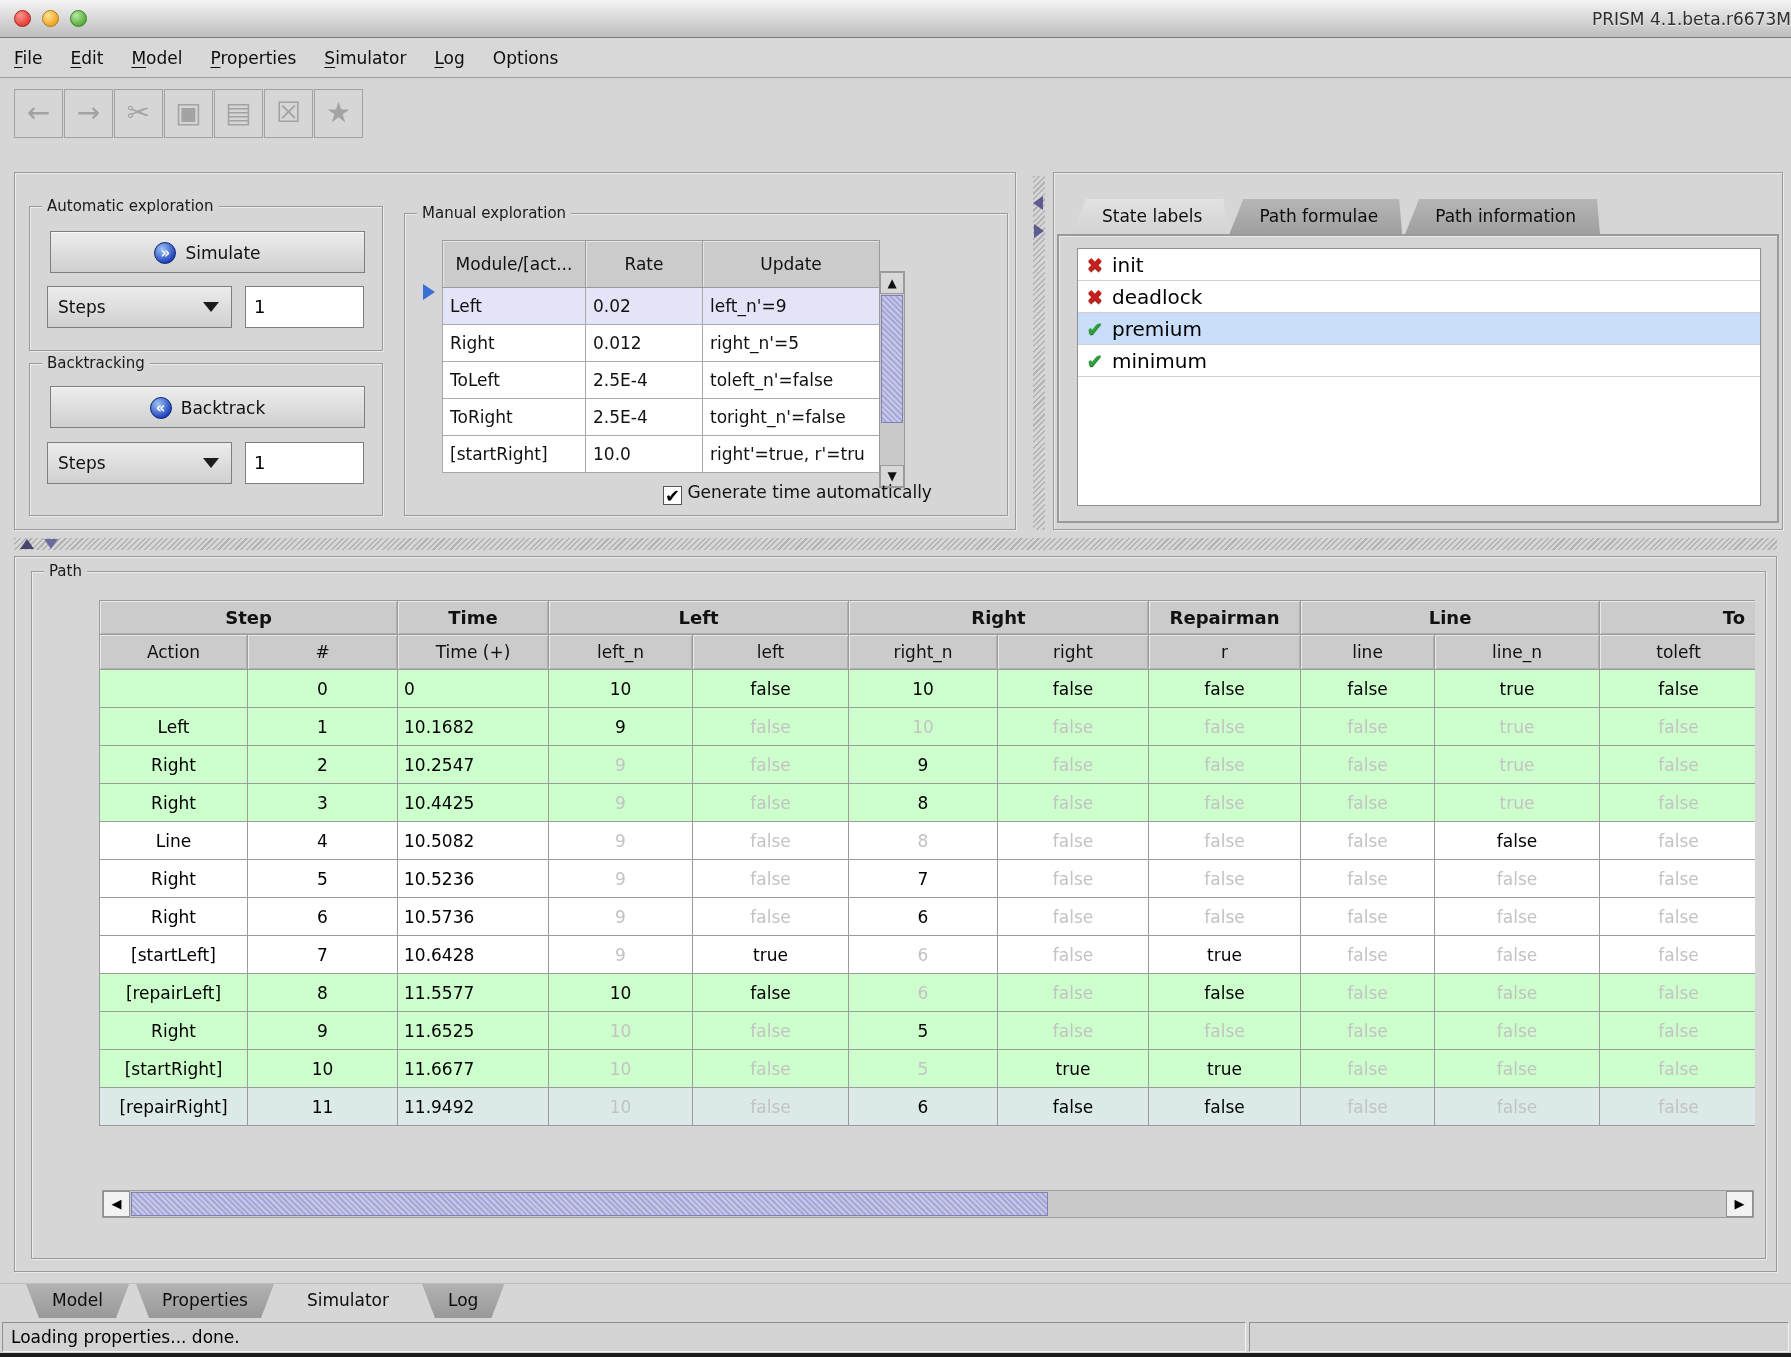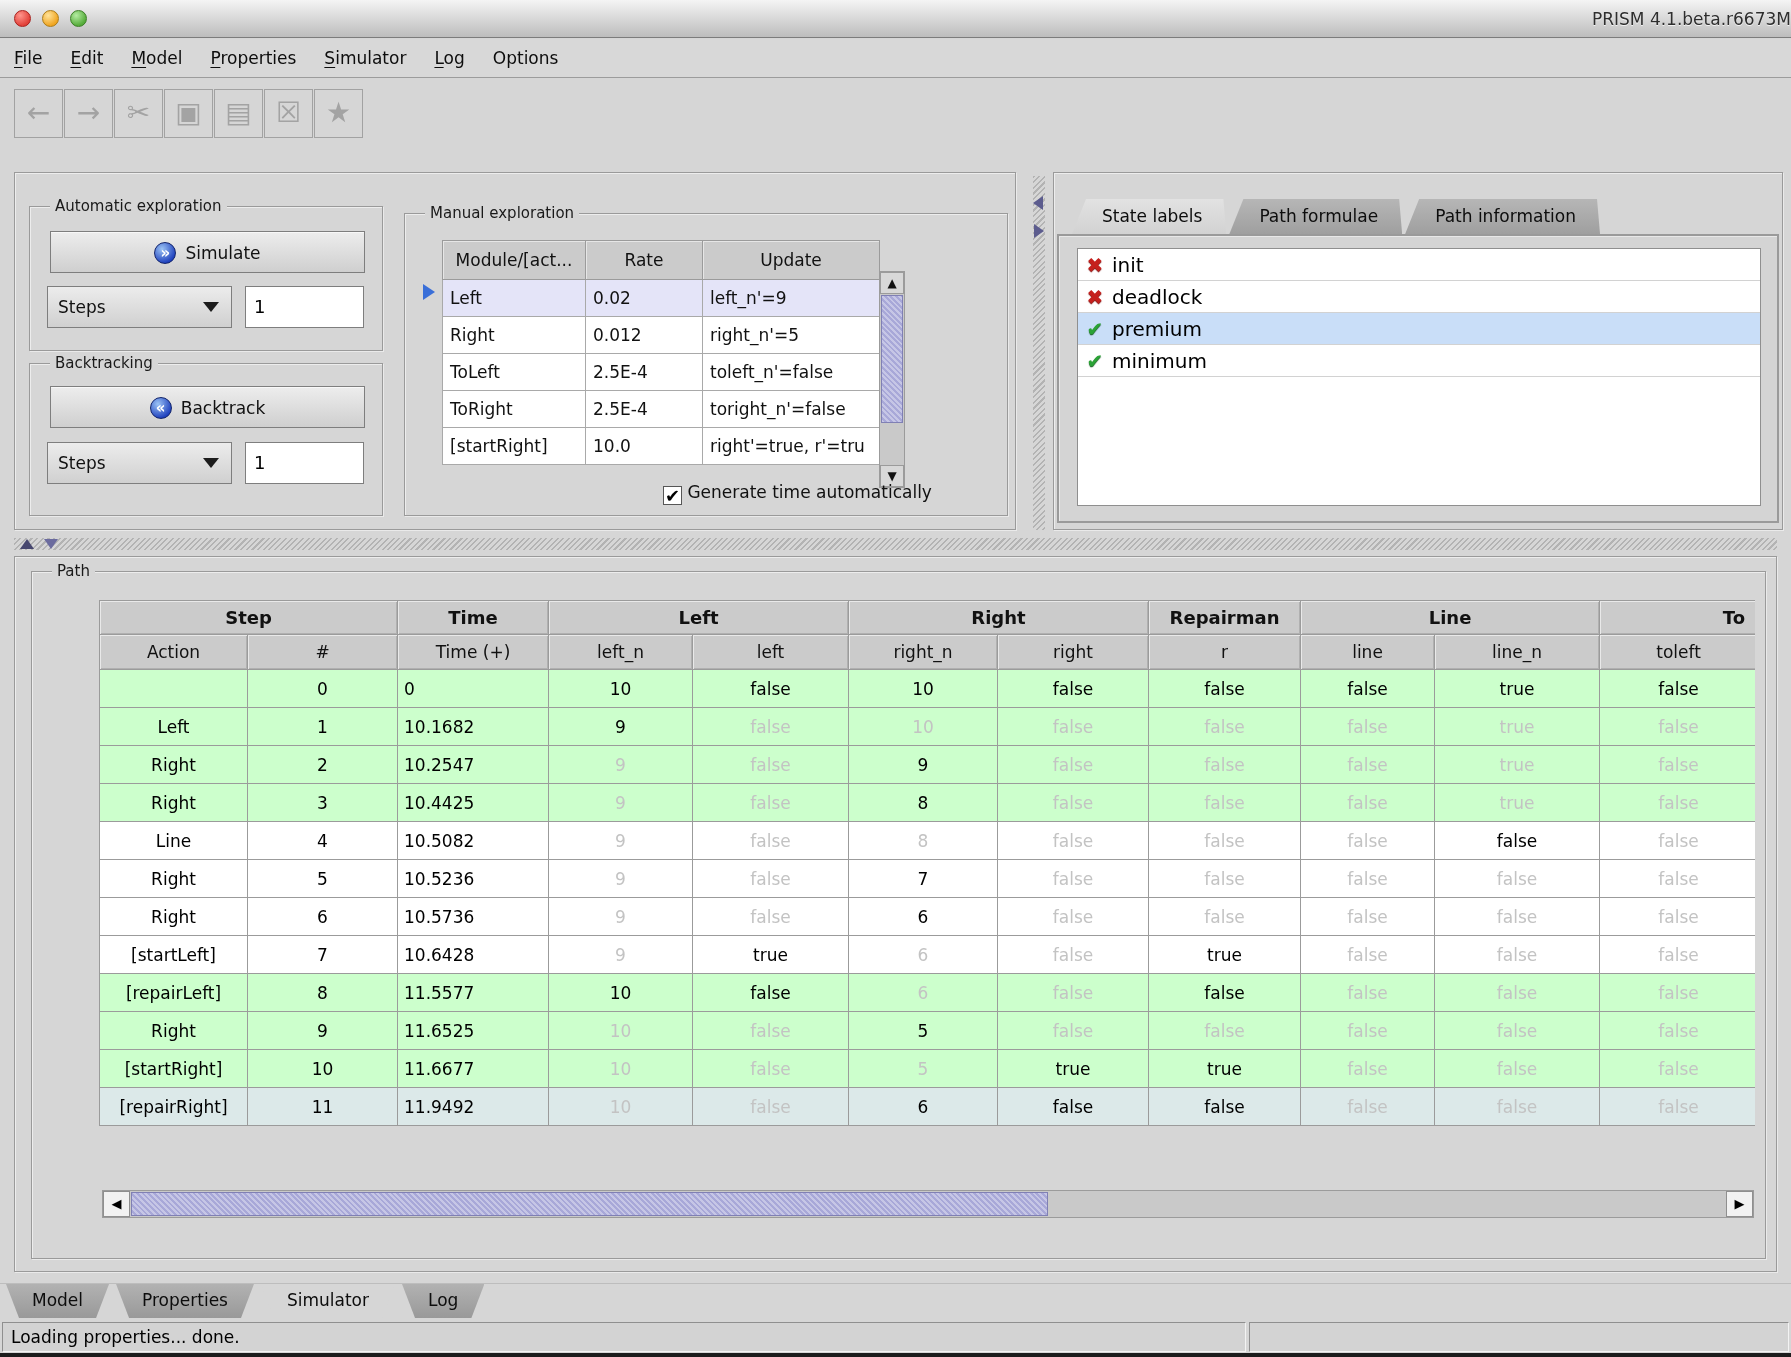--- a/index.html
+++ b/index.html
@@ -31,40 +31,40 @@
   .tool-btn { position:relative; float:left; width:49px; height:49px; margin:10px 1px 0 0; border:1px solid #a2a2a2;
     text-align:center; }
   .tool-btn:first-child { margin-left:14px; }
   .tool-icon { font-size:28px; line-height:46px; color:#a3a3a3; }
 
   
   .etched { position:absolute; border:1px solid #9a9a9a;
     box-shadow:inset 1px 1px 0 #ededed, 1px 1px 0 #eaeaea; }
   .group { position:absolute; border:1px solid #9a9a9a;
     box-shadow:inset 1px 1px 0 #ededed, 1px 1px 0 #eaeaea; }
-  .group-title { position:absolute; top:-10px; left:20px; background:#d6d6d6; padding:0 5px;
+  .group-title { position:absolute; top:-10px; left:12px; background:#d6d6d6; padding:0 5px;
     font-size:15px; color:#1a1a1a; white-space:nowrap; }
 
   
   .jbutton { position:absolute; background:linear-gradient(#ededed,#cfcfcf); border:1px solid #7e7e7e;
     box-shadow:inset 0 1px 0 #f8f8f8; text-align:center; font-size:17px; color:#111; }
   .jbutton .blue-ball { display:inline-block; width:22px; height:22px; border-radius:50%;
     background:radial-gradient(circle at 35% 30%, #9cc4f5, #1d3fbd 75%); border:1px solid #12246b;
     color:#fff; font-size:15px; line-height:21px; font-weight:bold; vertical-align:middle; margin-right:9px; }
   .jbutton .btn-label { vertical-align:middle; }
   .jcombo { position:absolute; background:linear-gradient(#ececec,#d0d0d0); border:1px solid #7e7e7e;
     font-size:17px; color:#111; padding-left:10px; }
   .jcombo .arrow { position:absolute; right:12px; top:50%; margin-top:-5px; width:0; height:0;
     border-left:8px solid transparent; border-right:8px solid transparent; border-top:10px solid #1c1c1c; }
   .jfield { position:absolute; background:#fff; border:1px solid #7e7e7e; font-size:18px; color:#000;
     padding-left:8px; }
 
   
   .manual-table { position:absolute; border-collapse:collapse; table-layout:fixed; font-size:17px; background:#fff; }
-  .manual-table th { background:#cbcbcb; border:1px solid #9b9b9b; font-weight:normal; height:39px;
+  .manual-table th { background:#cbcbcb; border:1px solid #9b9b9b; font-weight:normal; height:47px;
     box-shadow:inset 1px 1px 0 #e6e6e6; overflow:hidden; white-space:nowrap; }
   .manual-table td { border:1px solid #a9a9a9; height:37px; padding:0 7px; white-space:nowrap; overflow:hidden; background:#fff; }
   .manual-table tr.sel td { background:#e4e4f8; }
   .sel-marker { position:absolute; width:0; height:0; border-top:8px solid transparent; border-bottom:8px solid transparent;
     border-left:12px solid #3a6fd8; }
   .vscroll { position:absolute; width:26px; background:#c9c9c9; border:1px solid #9b9b9b; }
   .vscroll .sbtn { position:absolute; left:0; width:24px; height:22px; background:#d8d8d8; border:1px solid #9b9b9b;
     text-align:center; font-size:12px; line-height:20px; color:#111; }
   .vscroll .thumb { position:absolute; left:1px; width:22px; background:#a8a8d8; border:1px solid #8080b4;
     background-image:repeating-linear-gradient(45deg, rgba(255,255,255,.35) 0 2px, transparent 2px 4px); }
@@ -114,21 +114,21 @@
   .path-table td.dim { color:#c3c3c3; }
 
   
   .hscroll { position:absolute; height:28px; background:#c9c9c9; border:1px solid #9b9b9b; }
   .hscroll .sbtn { position:absolute; top:0; width:27px; height:26px; background:#f2f2f2; border:1px solid #8f8f8f;
     text-align:center; line-height:24px; font-size:13px; color:#000; }
   .hscroll .thumb { position:absolute; top:1px; height:24px; background:#a8a8d8; border:1px solid #8080b4;
     background-image:repeating-linear-gradient(45deg, rgba(255,255,255,.35) 0 2px, transparent 2px 4px); }
 
   
-  .bottom-tabs { position:absolute; left:0; top:1283px; width:1791px; height:34px; border-top:1px solid #bdbdbd; }
+  .bottom-tabs { position:absolute; left:0; top:1283px; width:1791px; height:34px; border-top:1px solid #bdbdbd;padding-left:20px; }
   .btab { display:inline-block; height:34px; line-height:33px; padding:0 26px; margin-right:7px;
     font-size:17px; color:#0d0d0d; background:linear-gradient(#b2b2b2,#999999);
     clip-path:polygon(0 0, 100% 0, calc(100% - 13px) 100%, 13px 100%); }
   .btab:first-child { margin-left:6px; }
   .btab.active { background:#d6d6d6; }
   .statusbar { position:absolute; left:0; top:1320px; width:1791px; height:33px; }
   .status-cell { position:absolute; top:2px; height:30px; background:#d3d3d3;
     border:1px solid; border-color:#8f8f8f #f3f3f3 #f3f3f3 #8f8f8f; font-size:17px; line-height:28px; padding-left:8px; color:#000; }
   .screen-edge { position:absolute; left:0; top:1353px; width:1791px; height:4px; background:#1c1c1c; }
 </style>

